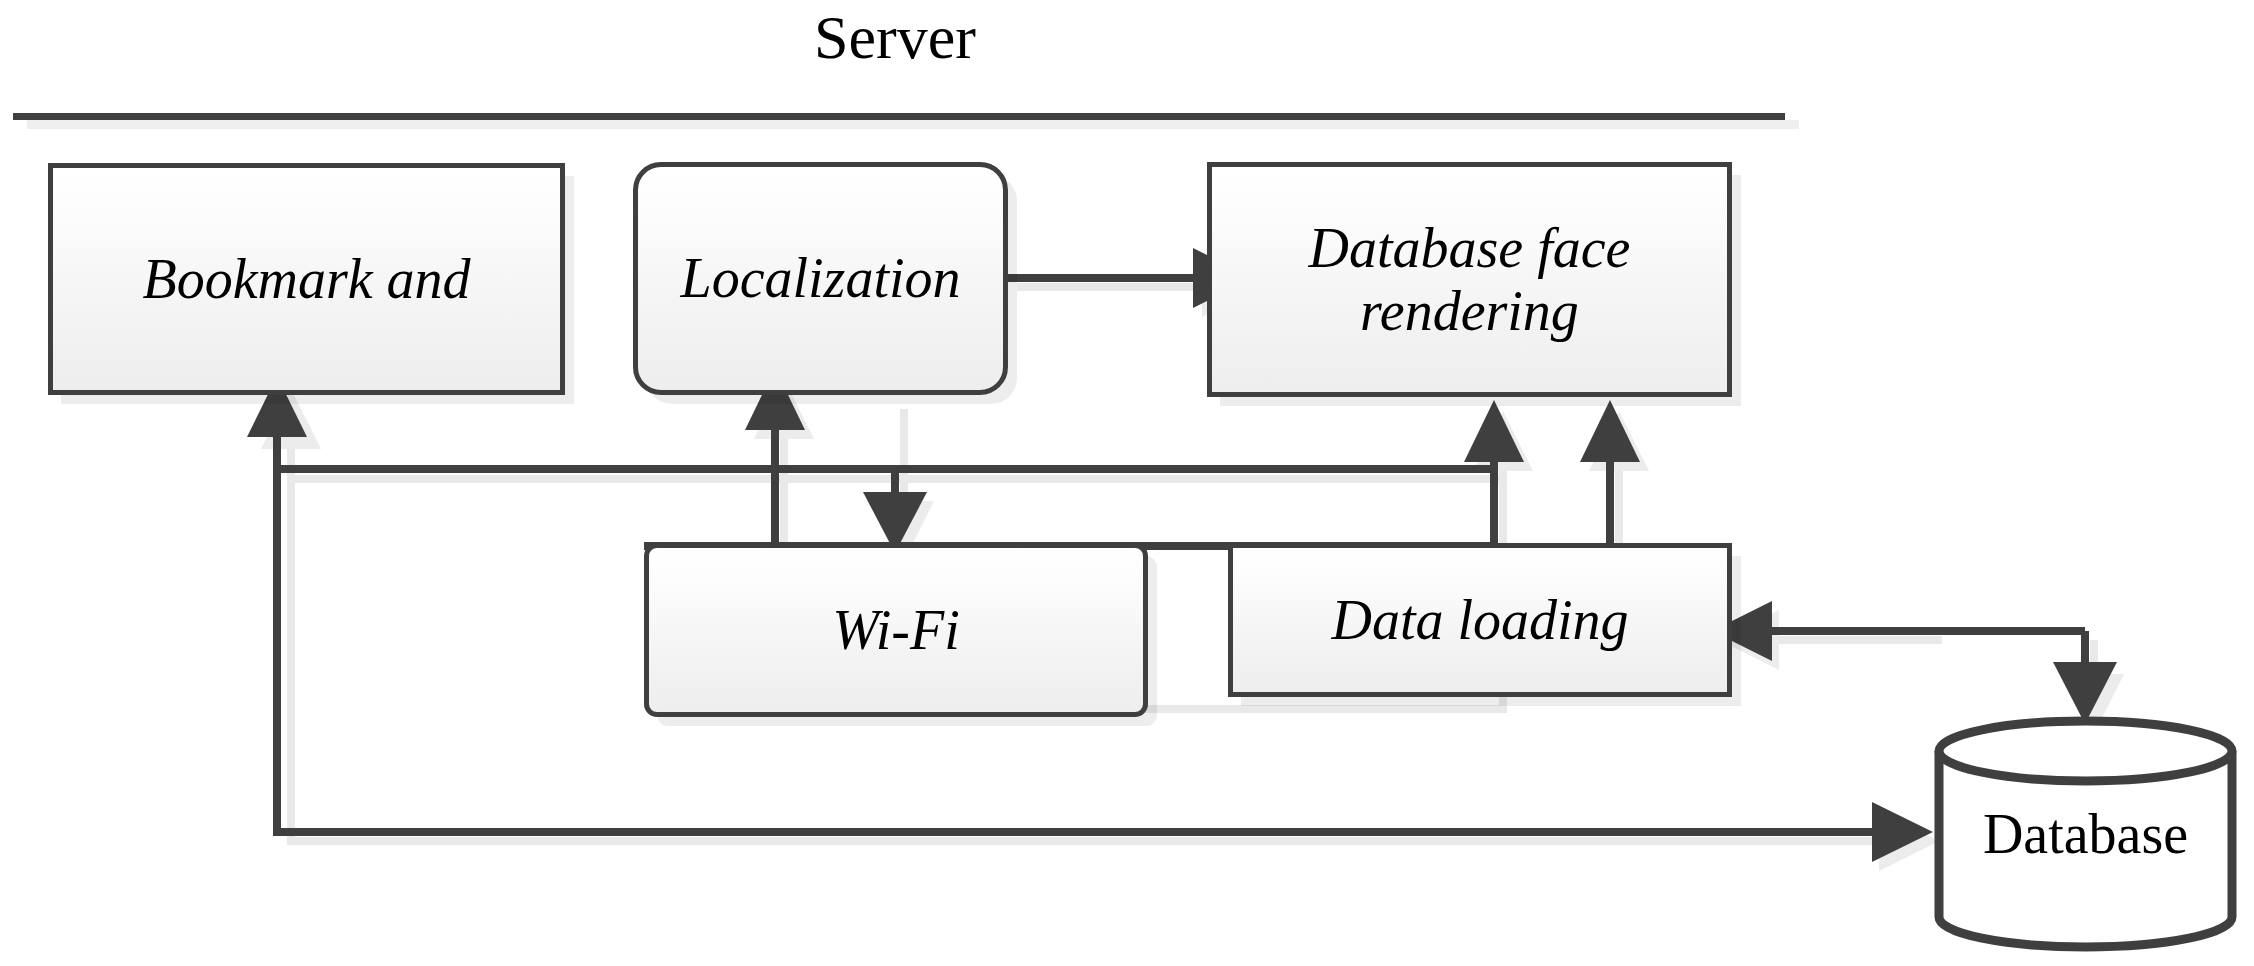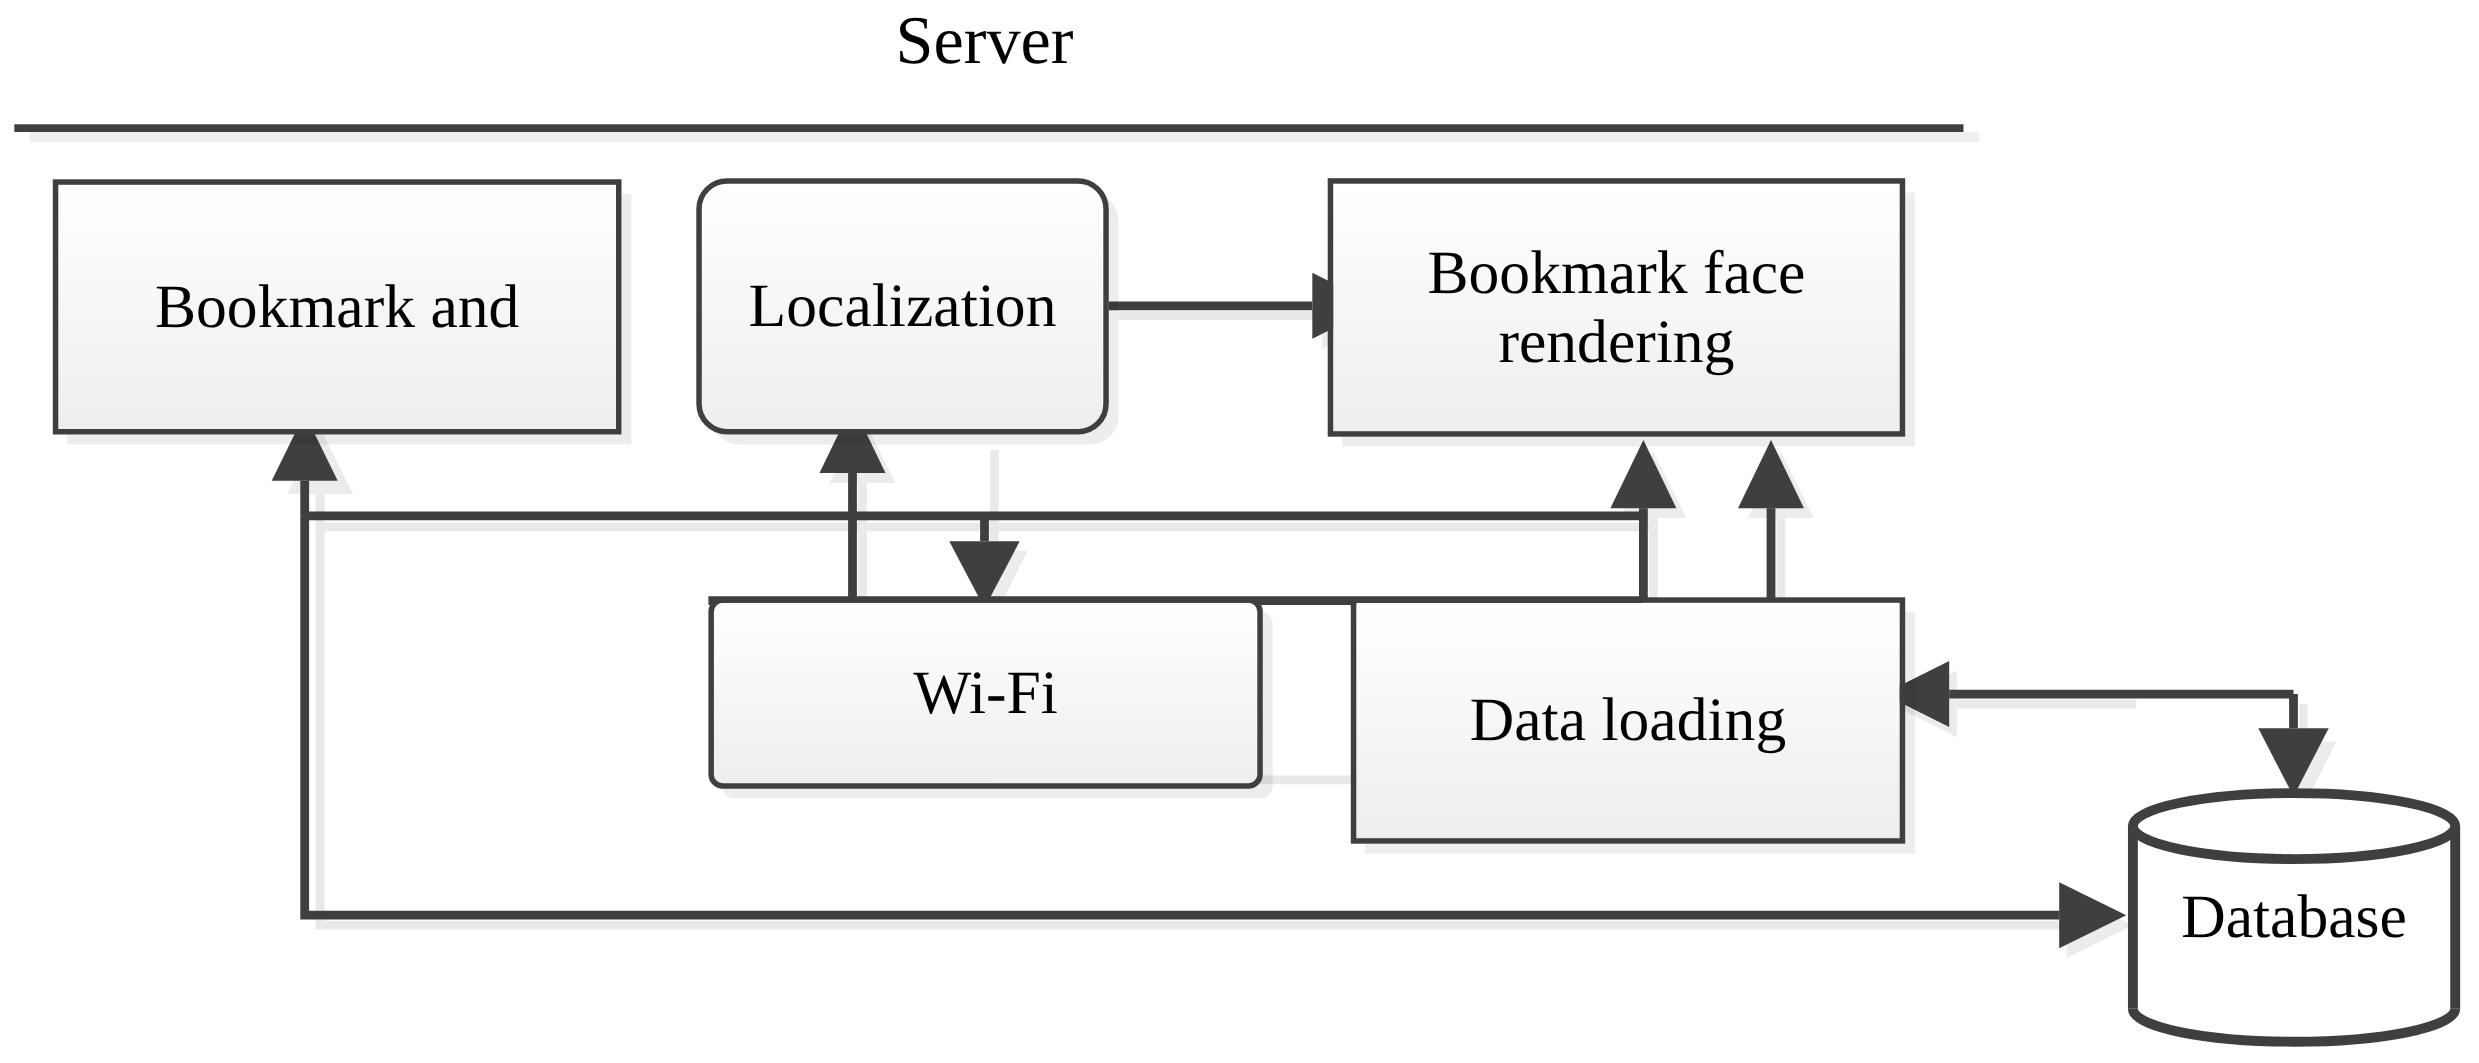--- a/index.html
+++ b/index.html
@@ -27,28 +27,29 @@
   
   .box{
     position:absolute;
     box-sizing:border-box;
     border:5px solid #3f3f3f;
     background:linear-gradient(to bottom,#ffffff 0%,#fcfcfc 22%,#f4f4f4 62%,#eeeeee 100%);
     box-shadow:11px 11px 0 -2px rgba(0,0,0,0.07);
     display:flex;align-items:center;justify-content:center;
     text-align:center;color:#000;font-size:56px;line-height:1.12;
     padding:0 10px;
+    font-style:italic;
   }
   .box span{display:block;}
 
   #box-bookmark   {left:48px;  top:163px; width:517px; height:232px;}
   #box-localization{left:633px; top:162px; width:375px; height:233px;border-radius:28px;}
   #box-cutting    {left:1207px;top:162px; width:525px; height:235px;}
   #box-wifi       {left:644px; top:543px; width:504px; height:174px;border-radius:13px;}
-  #box-dataloading{left:1228px;top:543px; width:504px; height:224px;}
+  #box-dataloading{left:1228px;top:543px; width:504px; height:154px;}
 
   
   #db{
     position:absolute;left:1933px;top:715px;width:305px;height:238px;
   }
   #db .db-svg{position:absolute;inset:0;}
   #db .db-label{
     position:absolute;left:0;top:0;width:305px;height:238px;
     display:flex;align-items:center;justify-content:center;
     font-size:56px;color:#000000;
@@ -163,21 +164,21 @@
   </div>
 
   <div class="box" id="box-localization">
     <div>
       <span>Localization</span>
     </div>
   </div>
 
   <div class="box" id="box-cutting">
     <div>
-      <span>Bookmark face</span>
+      <span>Database face</span>
       <span>rendering</span>
     </div>
   </div>
 
   <div class="box" id="box-wifi">
     <div>
       <span>Wi-Fi</span>
     </div>
   </div>
 

